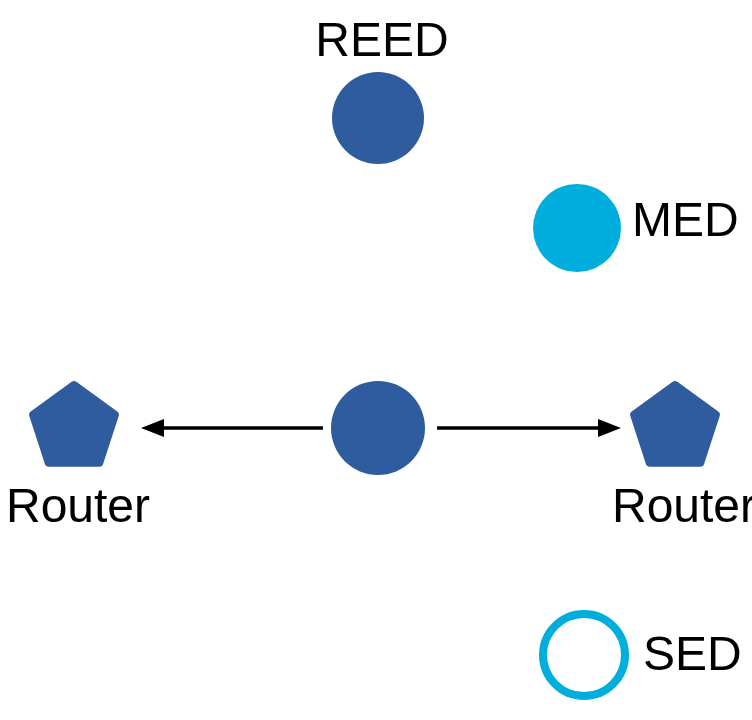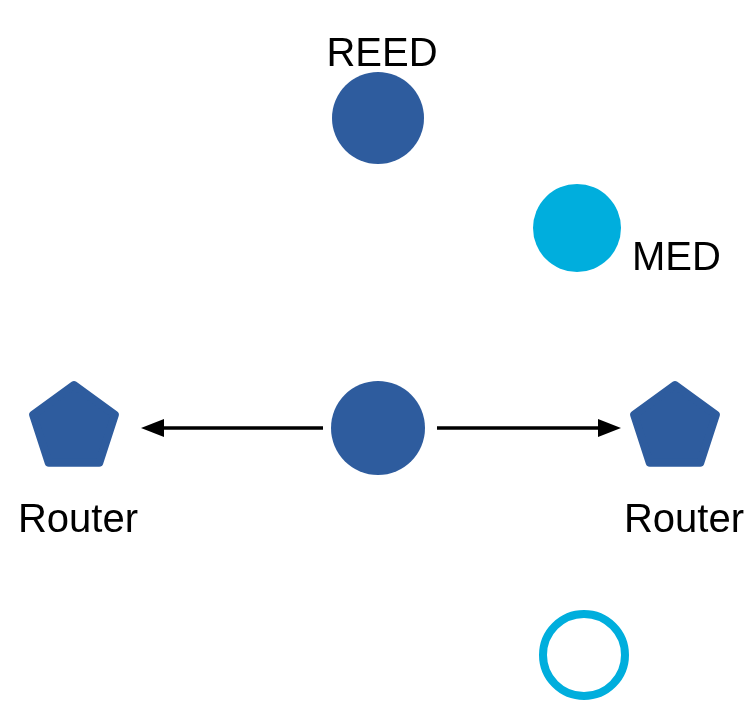--- a/index.html
+++ b/index.html
@@ -10,25 +10,24 @@
   .stage {
     position: relative;
     width: 752px;
     height: 720px;
     background: var(--bg, #ffffff);
     font-family: "Liberation Sans", sans-serif;
     overflow: hidden;
   }
   .node-label {
     position: absolute;
-    font-size: 40px;
+    font-size: 48px;
     line-height: 44px;
     color: var(--label-black, #000);
     white-space: nowrap;
-    margin-top: 12px;
   }
   .centered-x { transform: translateX(-50%); }
   .centered-y { transform: translateY(-50%); }
 
   .circle {
     position: absolute;
     border-radius: 50%;
   }
   .fill-blue { background: var(--router-blue, #2E5C9E); }
   .fill-cyan { background: var(--device-cyan, #00AEDD); }
@@ -37,21 +36,21 @@
   .med-circle    { left: 533px; top: 184px; width: 88px; height: 88px; }
   .center-circle { left: 331px; top: 381px; width: 94px; height: 94px; }
   .sed-circle {
     left: 539px; top: 610px;
     width: 74px; height: 74px;
     background: transparent;
     border: 8px solid var(--device-cyan, #00AEDD);
   }
 
   .reed-label   { left: 382px; top: 18px; }
-  .med-label    { left: 632px; top: 244px; text-align: center; }
+  .med-label    { left: 632px; top: 220px; text-align: center; }
   .router-left-label  { left: 78px;  top: 484px; }
   .router-right-label { left: 684px; top: 484px; }
   .sed-label    { left: 643px; top: 654px; }
 
   .edge-label {
     position: absolute;
     left: 240px; top: 385px;
     font-size: 26px;
     line-height: 30px;
     font-style: italic;
@@ -103,14 +102,15 @@
     <polygon points="48,5 88.9,34.7 73.3,82.8 22.7,82.8 7.1,34.7"></polygon>
   </svg>
   <div class="node-label centered-x router-left-label">Router</div>
 
   <svg class="pentagon pentagon-right" viewBox="0 0 96 90" aria-hidden="true">
     <polygon points="48,5 88.9,34.7 73.3,82.8 22.7,82.8 7.1,34.7"></polygon>
   </svg>
   <div class="node-label centered-x router-right-label">Router</div>
 
   <div class="circle sed-circle"></div>
+  <div class="node-label centered-y sed-label">SED</div>
 
 </div>
 
 </body></html>

